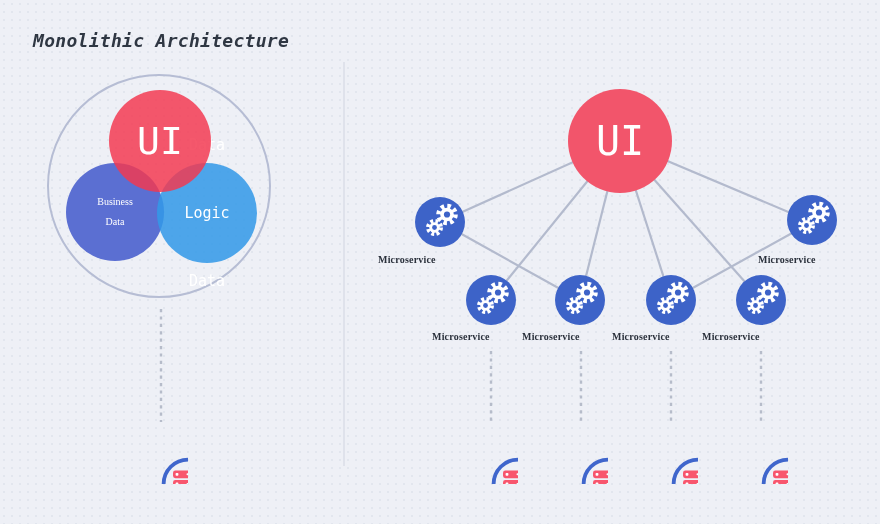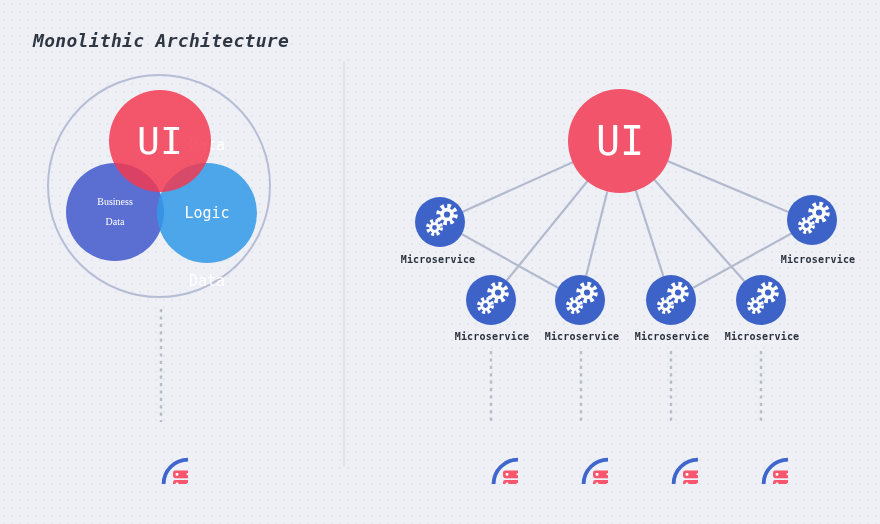--- a/index.html
+++ b/index.html
@@ -52,23 +52,24 @@
     background:#f2556b;border-radius:50%;z-index:1;
     display:flex;align-items:center;justify-content:center;
     color:#fff;font-size:40px;
   }
   .ms-node{
     position:absolute;width:50px;height:50px;border-radius:50%;
     background:#3d63c8;z-index:1;
   }
   .ms-node svg{display:block;width:50px;height:50px;}
   .ms-label{
-    position:absolute;width:120px;text-align:center;z-index:1;
+    position:absolute;width:120px;z-index:1;
     font-size:10px;font-weight:bold;letter-spacing:0.2px;color:#2b313c;
     line-height:11px;
+    font-family:Liberation Serif, serif;
   }
   .db-node{position:absolute;width:54px;height:54px;z-index:1;}
 </style>
 </head>
 <body>
 
 <svg width="0" height="0" style="position:absolute" aria-hidden="true">
   <defs>
     <symbol id="gear-pair" viewBox="0 0 50 50">
       <g transform="translate(32,17.5)">

